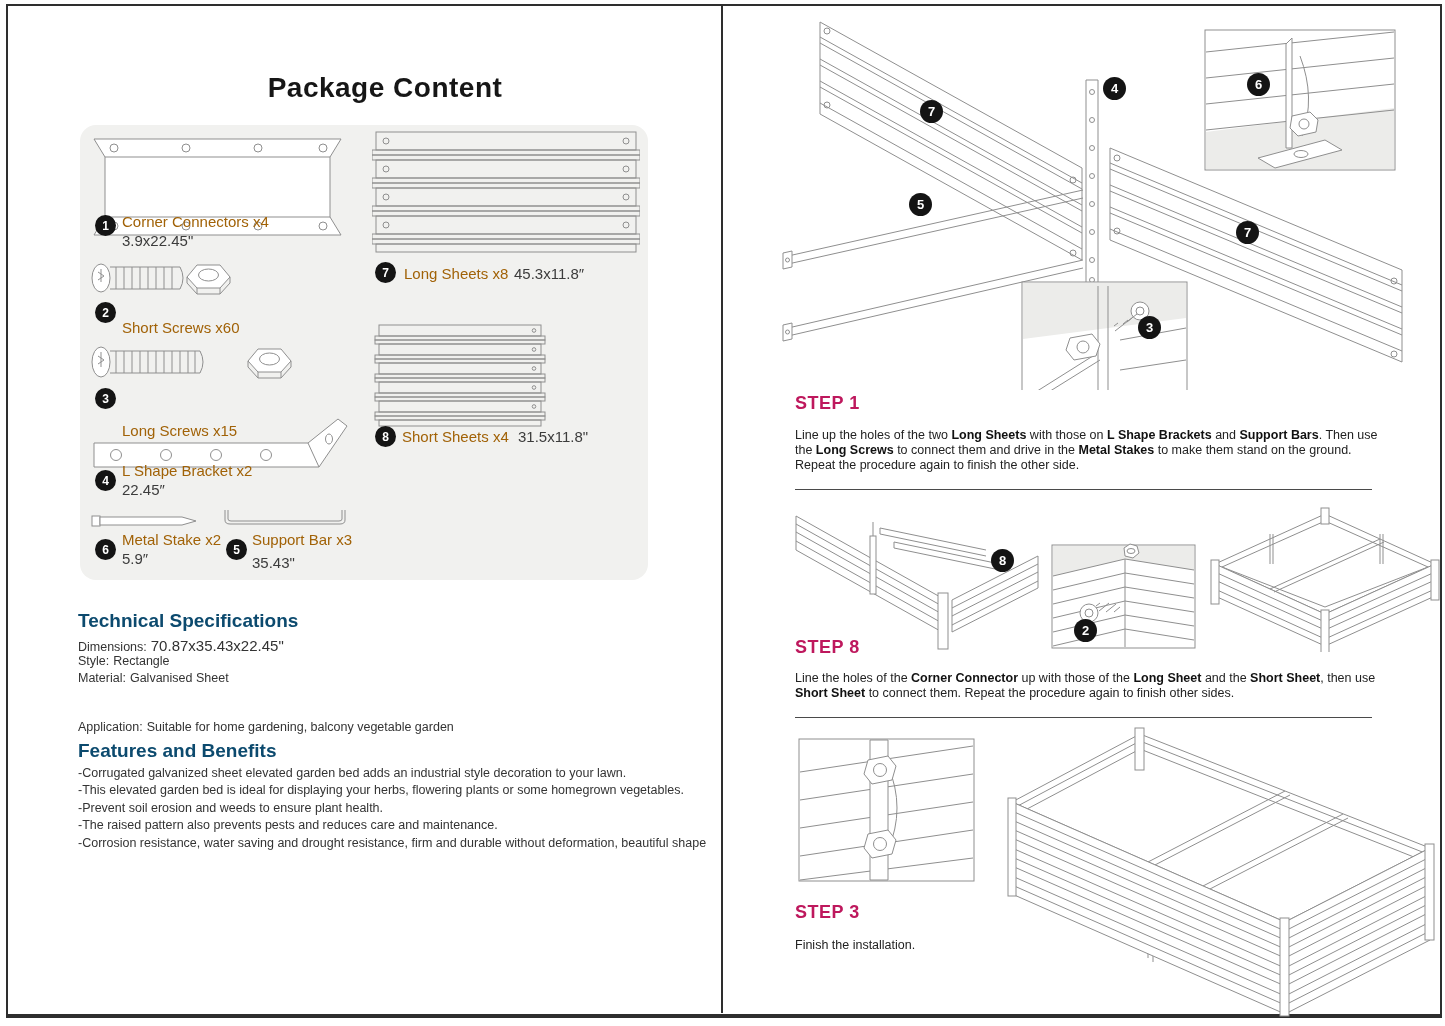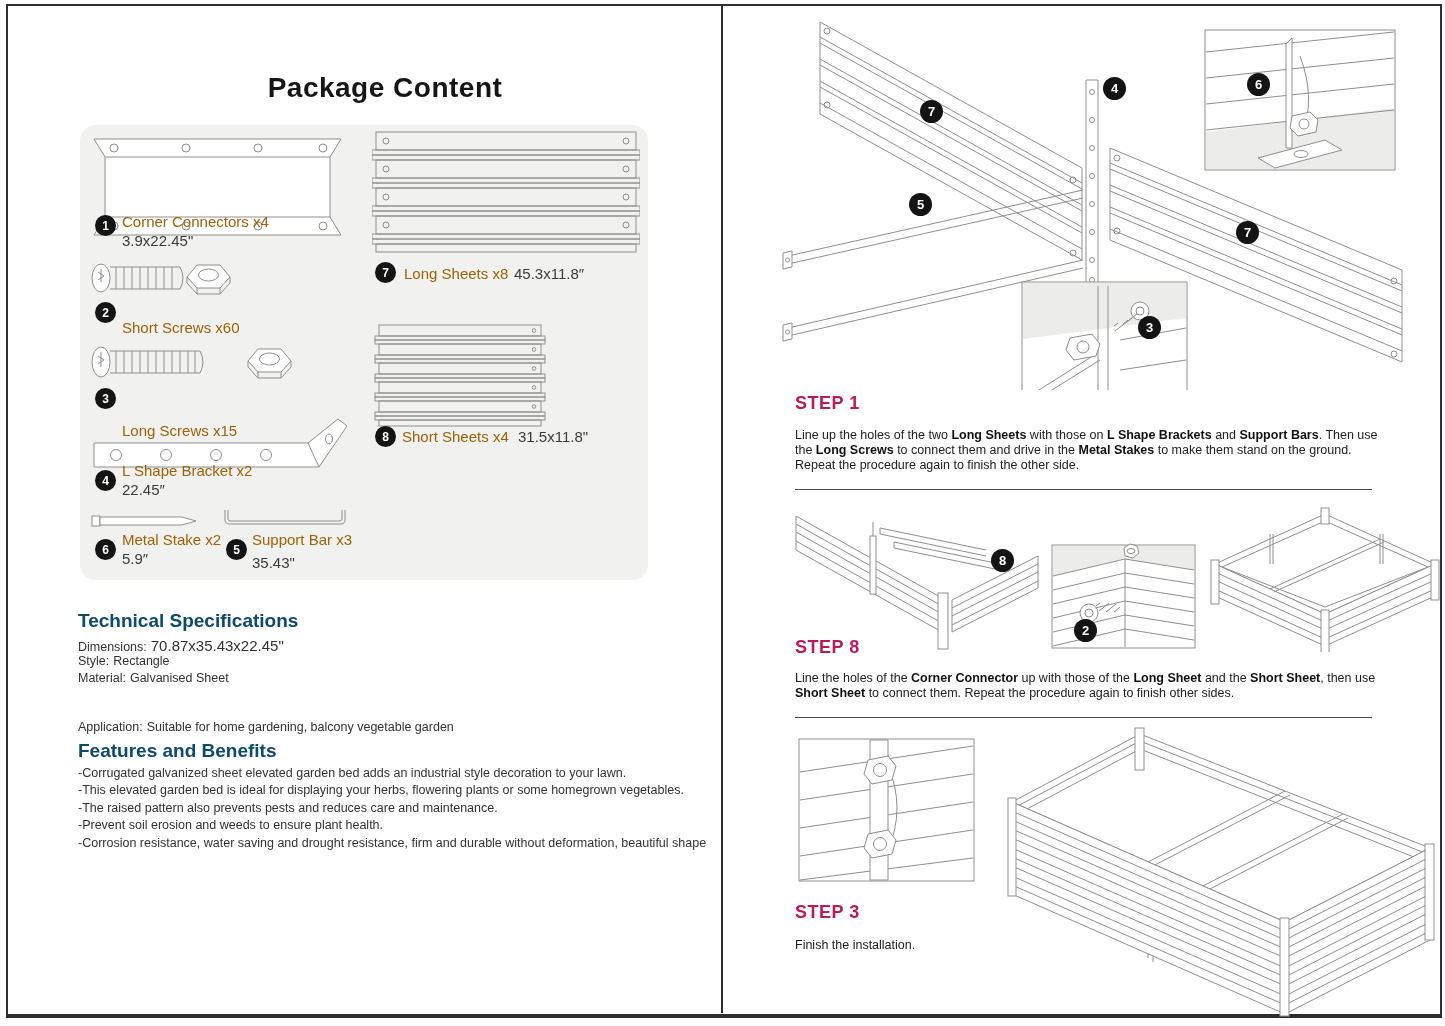--- a/index.html
+++ b/index.html
@@ -186,22 +186,22 @@
     <span>Material:</span><span class="val">Galvanised Sheet</span>
   </div>
   <div class="abs spec-line" style="left:78px;top:688px;margin-top:32px;">
     <span>Application:</span><span class="val">Suitable for home gardening, balcony vegetable garden</span>
   </div>
 
   <div class="abs sec-h" style="left:78px;top:740px;">Features and Benefits</div>
   <div class="abs" style="left:78px;top:765px;">
       <div class="feat">-Corrugated galvanized sheet elevated garden bed adds an industrial style decoration to your lawn.</div>
       <div class="feat">-This elevated garden bed is ideal for displaying your herbs, flowering plants or some homegrown vegetables.</div>
+      <div class="feat">-Prevent soil erosion and weeds to ensure plant health.</div>
       <div class="feat">-The raised pattern also prevents pests and reduces care and maintenance.</div>
-      <div class="feat">-Prevent soil erosion and weeds to ensure plant health.</div>
       <div class="feat">-Corrosion resistance, water saving and drought resistance, firm and durable without deformation, beautiful shape</div>
     </div>
 
   <svg class="abs" style="left:780px;top:8px;" width="660" height="382" viewBox="0 0 660 382">
 
     <polygon class="lnw" points="40,14 302,160 302,252 40,106"></polygon>
     <path class="ln" d="M40,29 L302,175 M40,35 L302,181 M40,51 L302,197 M40,57 L302,203 M40,73 L302,219 M40,79 L302,225 M40,95 L302,241"></path>
     <circle class="ln" cx="47" cy="23" r="3"></circle>
       <circle class="ln" cx="47" cy="97" r="3"></circle>
     <circle class="ln" cx="293" cy="172" r="3"></circle>

